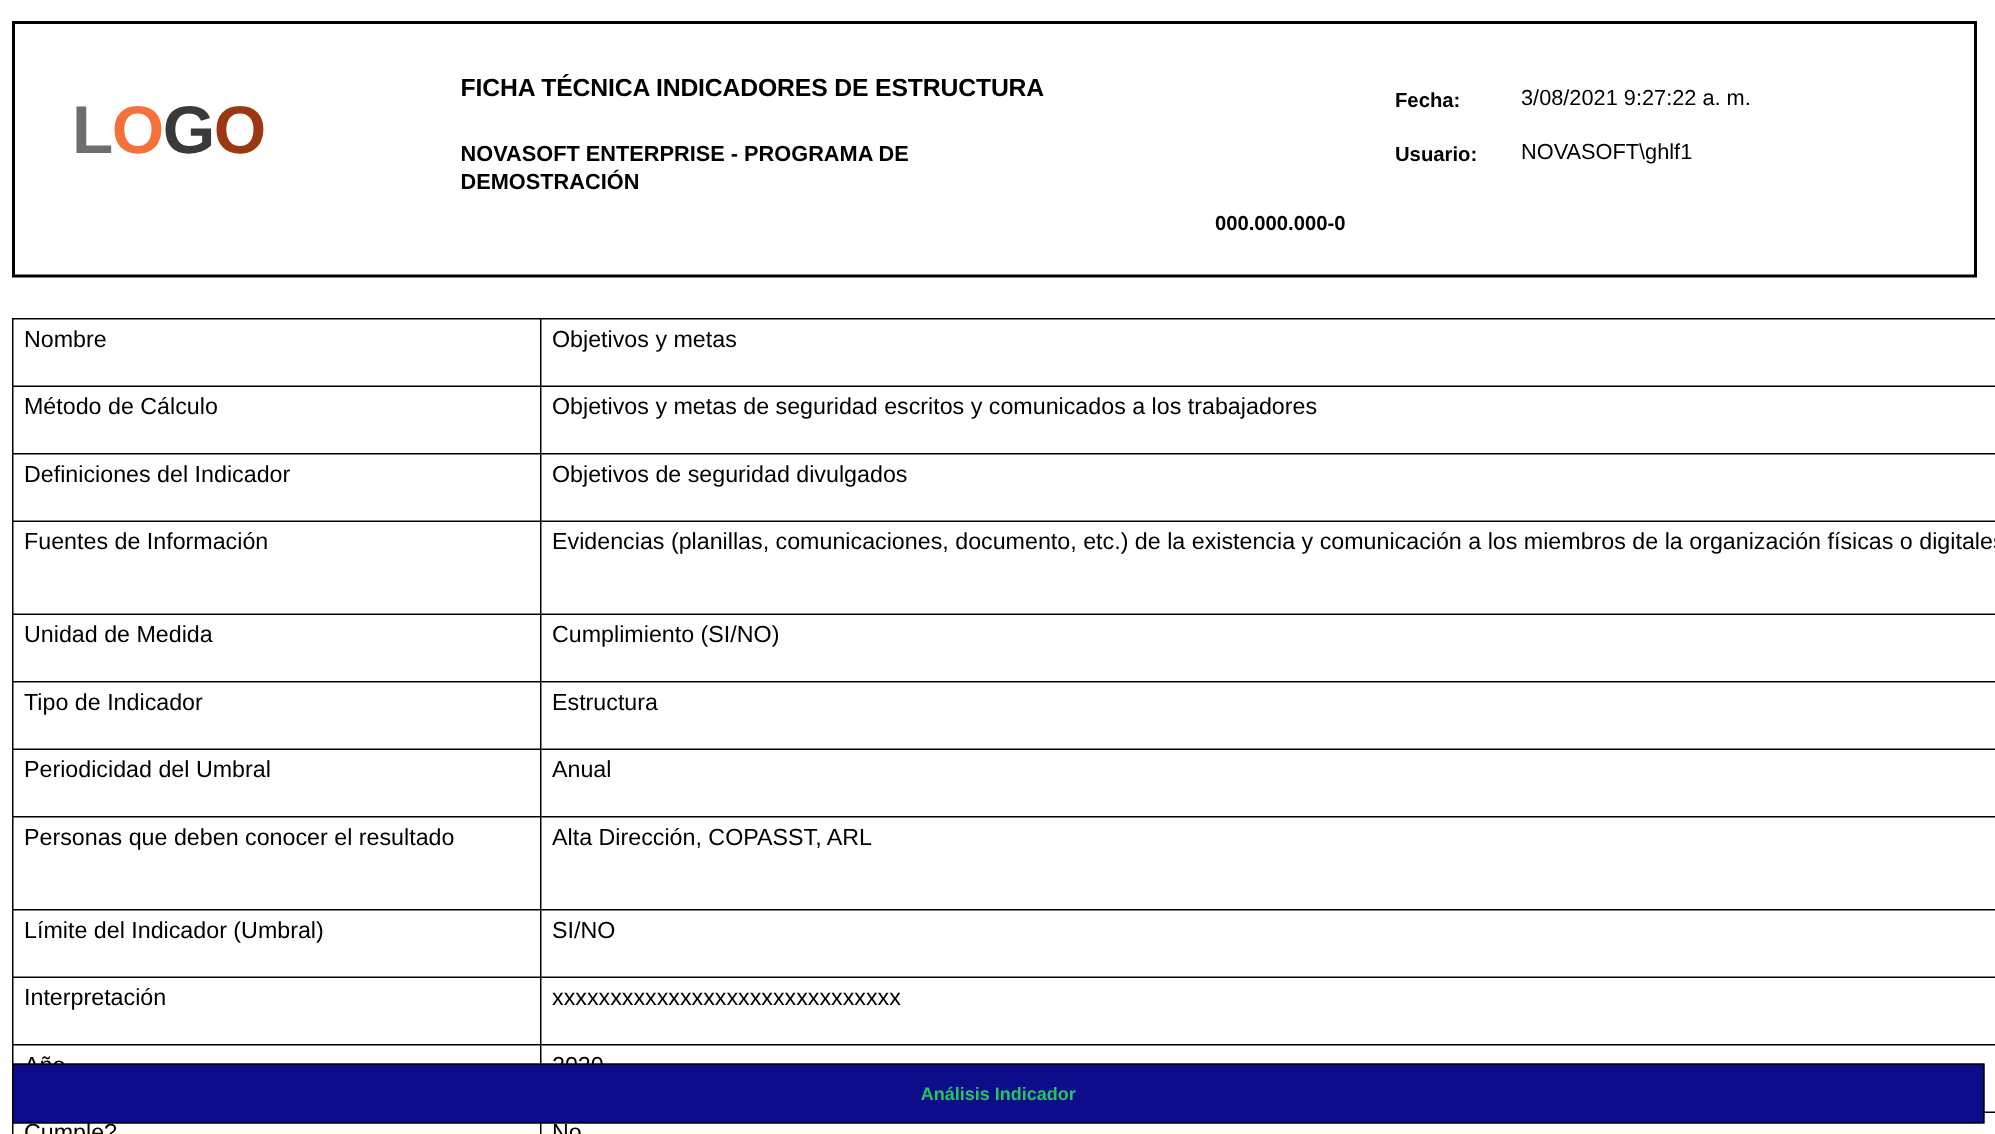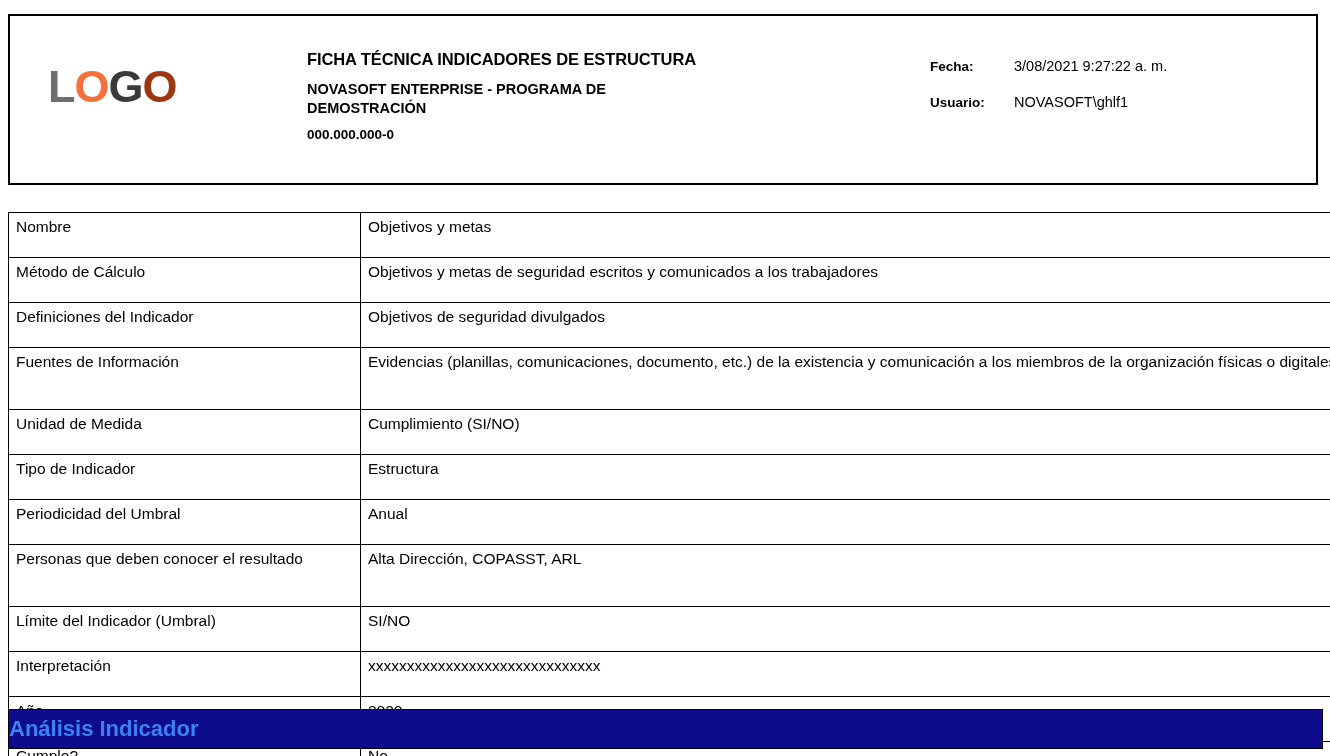--- a/index.html
+++ b/index.html
@@ -54,27 +54,28 @@
     font-size: 16.5px;
     font-weight: bold;
     line-height: 1.25;
     letter-spacing: -0.1px;
     white-space: nowrap;
   }
   .title-sub {
     font-size: 14.5px;
     font-weight: bold;
     line-height: 1.32;
-    margin-top: 10px;
+    margin-top: 24px;
     max-width: 400px;
   }
   .title-nit {
     font-size: 13.5px;
     font-weight: bold;
     margin-top: 9px;
+    text-align: right;
   }
 
   .meta {
     position: absolute;
     left: 920px;
     top: 22px;
     width: 390px;
   }
   .meta-row {
     display: flex;
@@ -122,26 +123,26 @@
 
   .analysis-bar {
     position: absolute;
     left: 8px;
     top: 709px;
     width: 1315px;
     height: 40px;
     background: #0d0d8c;
     border: 1.6px solid #000000;
     box-sizing: border-box;
-    color: #3b82f6;
-    font-size: 22px;
+    color: #22c55e;
+    font-size: 12px;
     font-weight: bold;
     display: flex;
     align-items: center;
-    justify-content: flex-start;
+    justify-content: center;
   }
 </style>
 </head>
 <body>
 
 <div class="header-box">
 
   <div class="logo">
     <span class="l1">L</span><span class="l2">O</span><span class="l3">G</span><span class="l4">O</span>
   </div>

